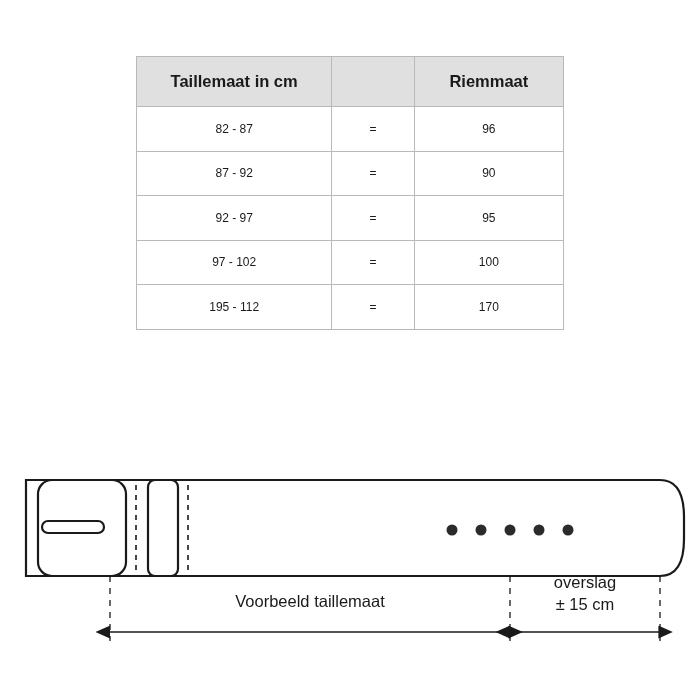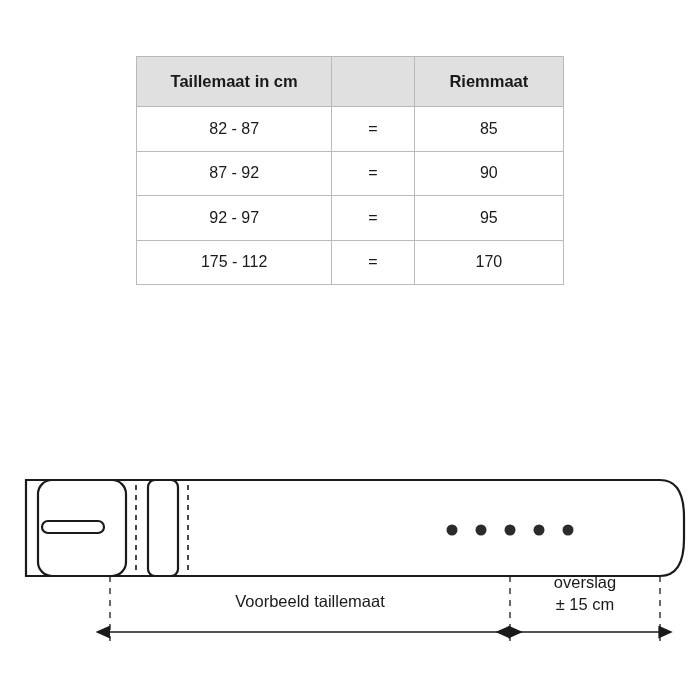--- a/index.html
+++ b/index.html
@@ -26,21 +26,21 @@
   table.size-table {
     border-collapse: collapse;
     width: 100%;
     table-layout: fixed;
     padding-left: 9px;
   }
   table.size-table th,
   table.size-table td {
     border: 1px solid #b9b9b9;
     text-align: center;
-    font-size: 16px;
+    font-size: 12px;
     color: #1a1a1a;
   }
   table.size-table thead th {
     background: #e0e0e0;
     font-weight: bold;
     height: 47px;
     font-size: 16.5px;
   }
   table.size-table tbody td {
     height: 41.5px;
@@ -76,34 +76,39 @@
       <tr>
         <th class="col-waist">Taillemaat in cm</th>
         <th class="col-eq"></th>
         <th class="col-belt">Riemmaat</th>
       </tr>
     </thead>
     <tbody>
       <tr>
         <td>82 - 87</td>
         <td class="eq-cell">=</td>
-        <td>85</td>
+        <td>96</td>
       </tr>
       <tr>
         <td>87 - 92</td>
         <td class="eq-cell">=</td>
         <td>90</td>
       </tr>
       <tr>
         <td>92 - 97</td>
         <td class="eq-cell">=</td>
         <td>95</td>
       </tr>
       <tr>
-        <td>175 - 112</td>
+        <td>97 - 102</td>
+        <td class="eq-cell">=</td>
+        <td>100</td>
+      </tr>
+      <tr>
+        <td>195 - 112</td>
         <td class="eq-cell">=</td>
         <td>170</td>
       </tr>
     </tbody>
   </table>
 </div>
 
 <div class="belt-wrap">
   <svg class="belt-svg" width="700" height="245" viewBox="0 0 700 245" xmlns="http://www.w3.org/2000/svg">
 

